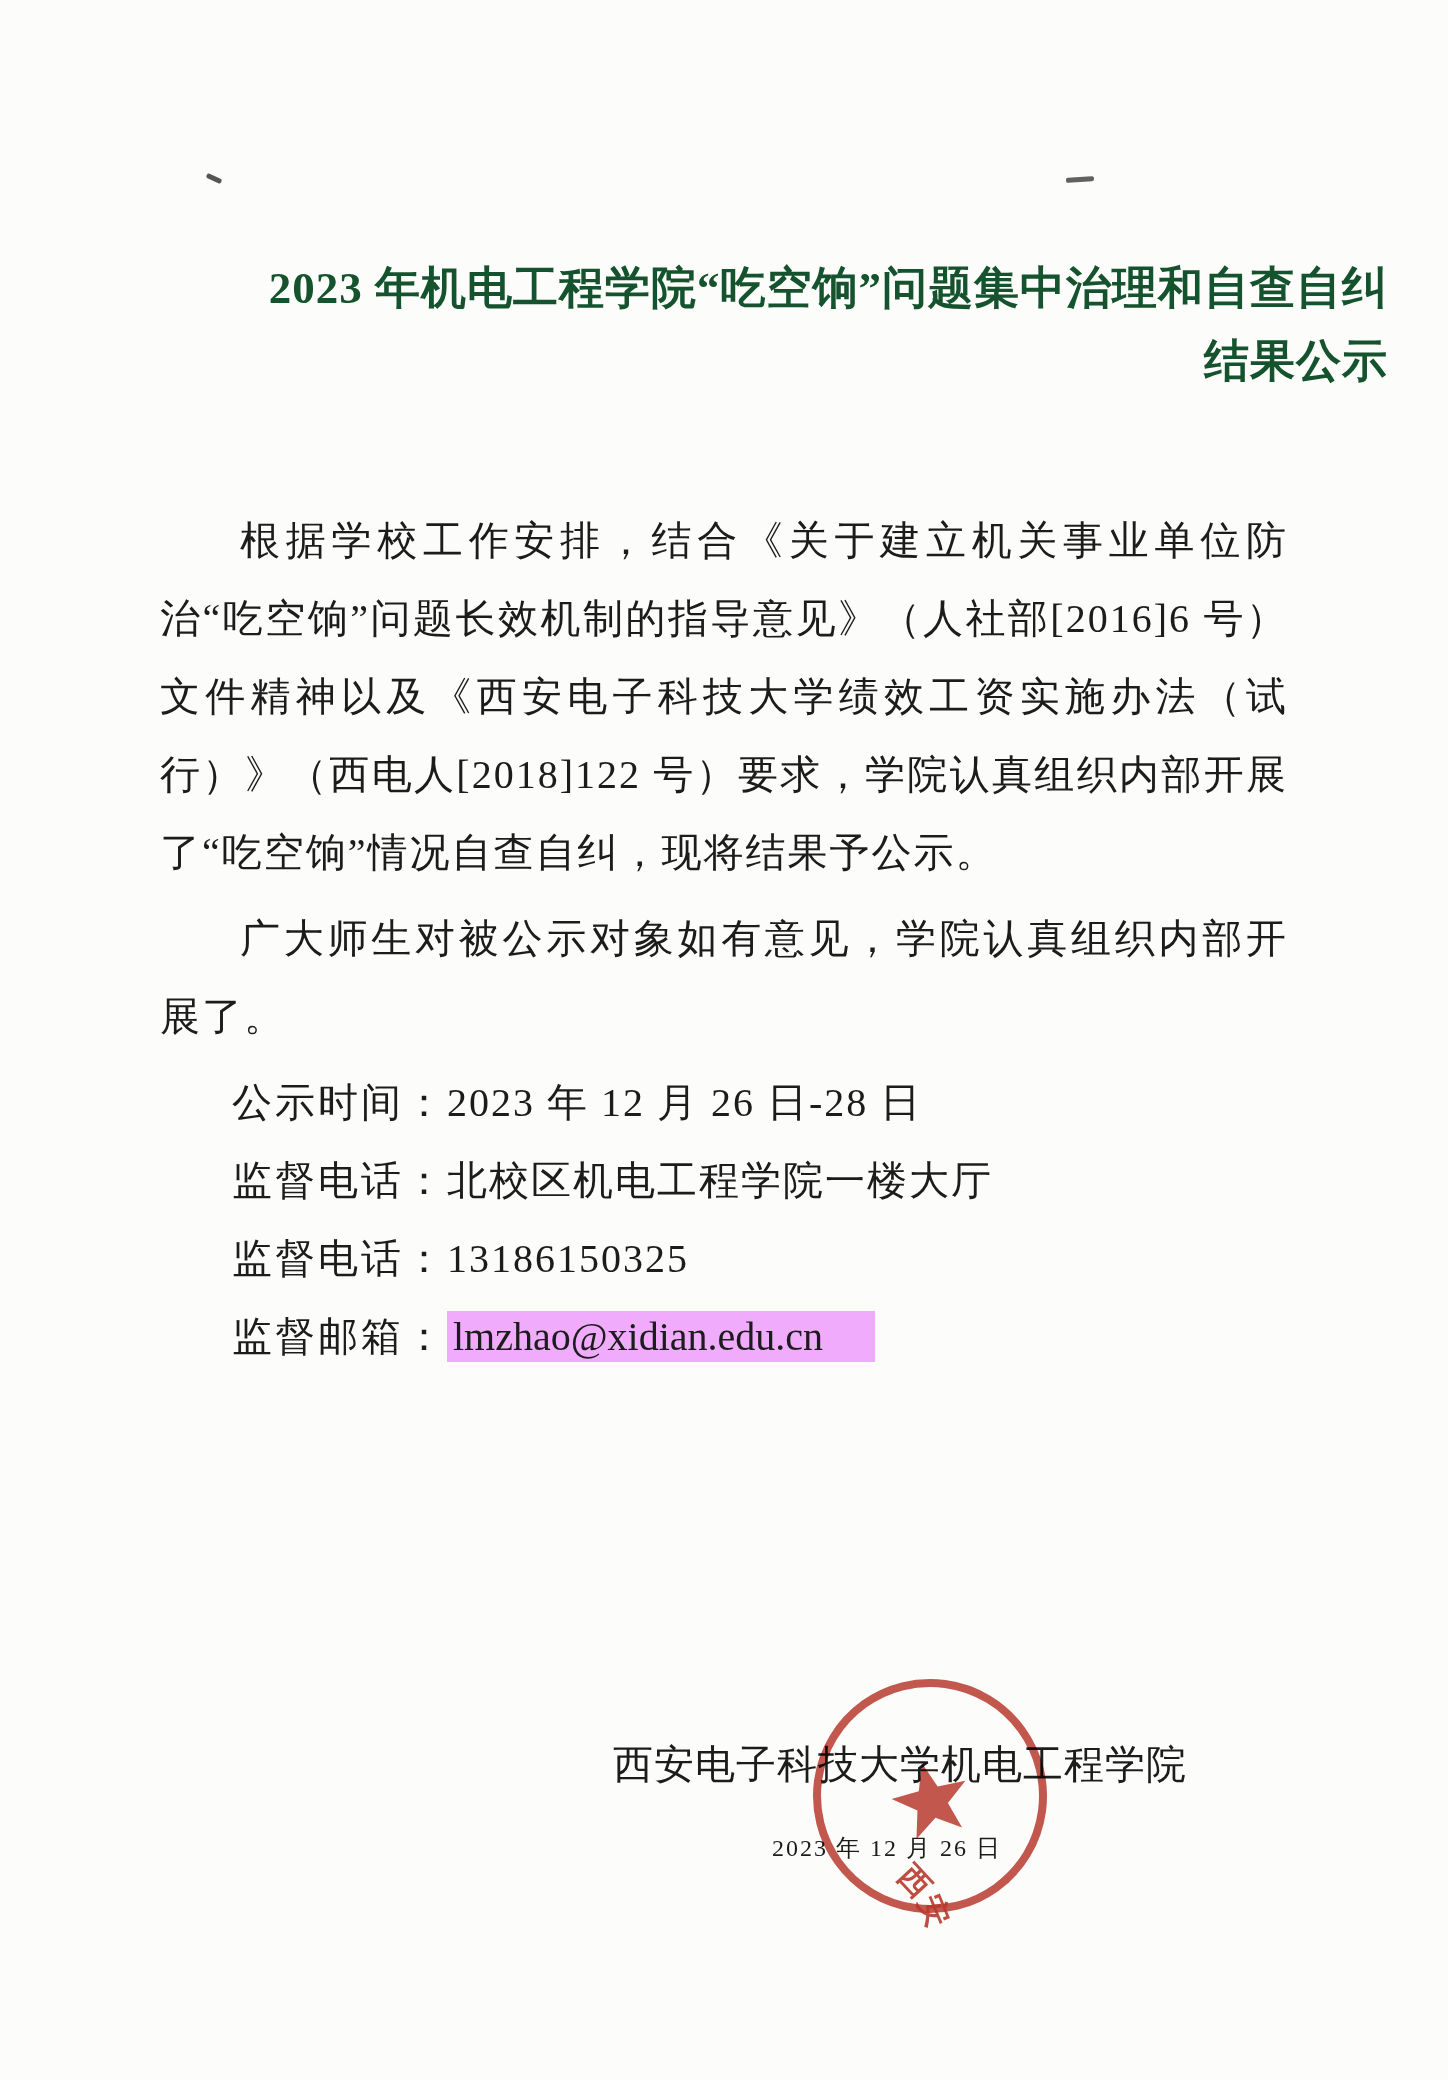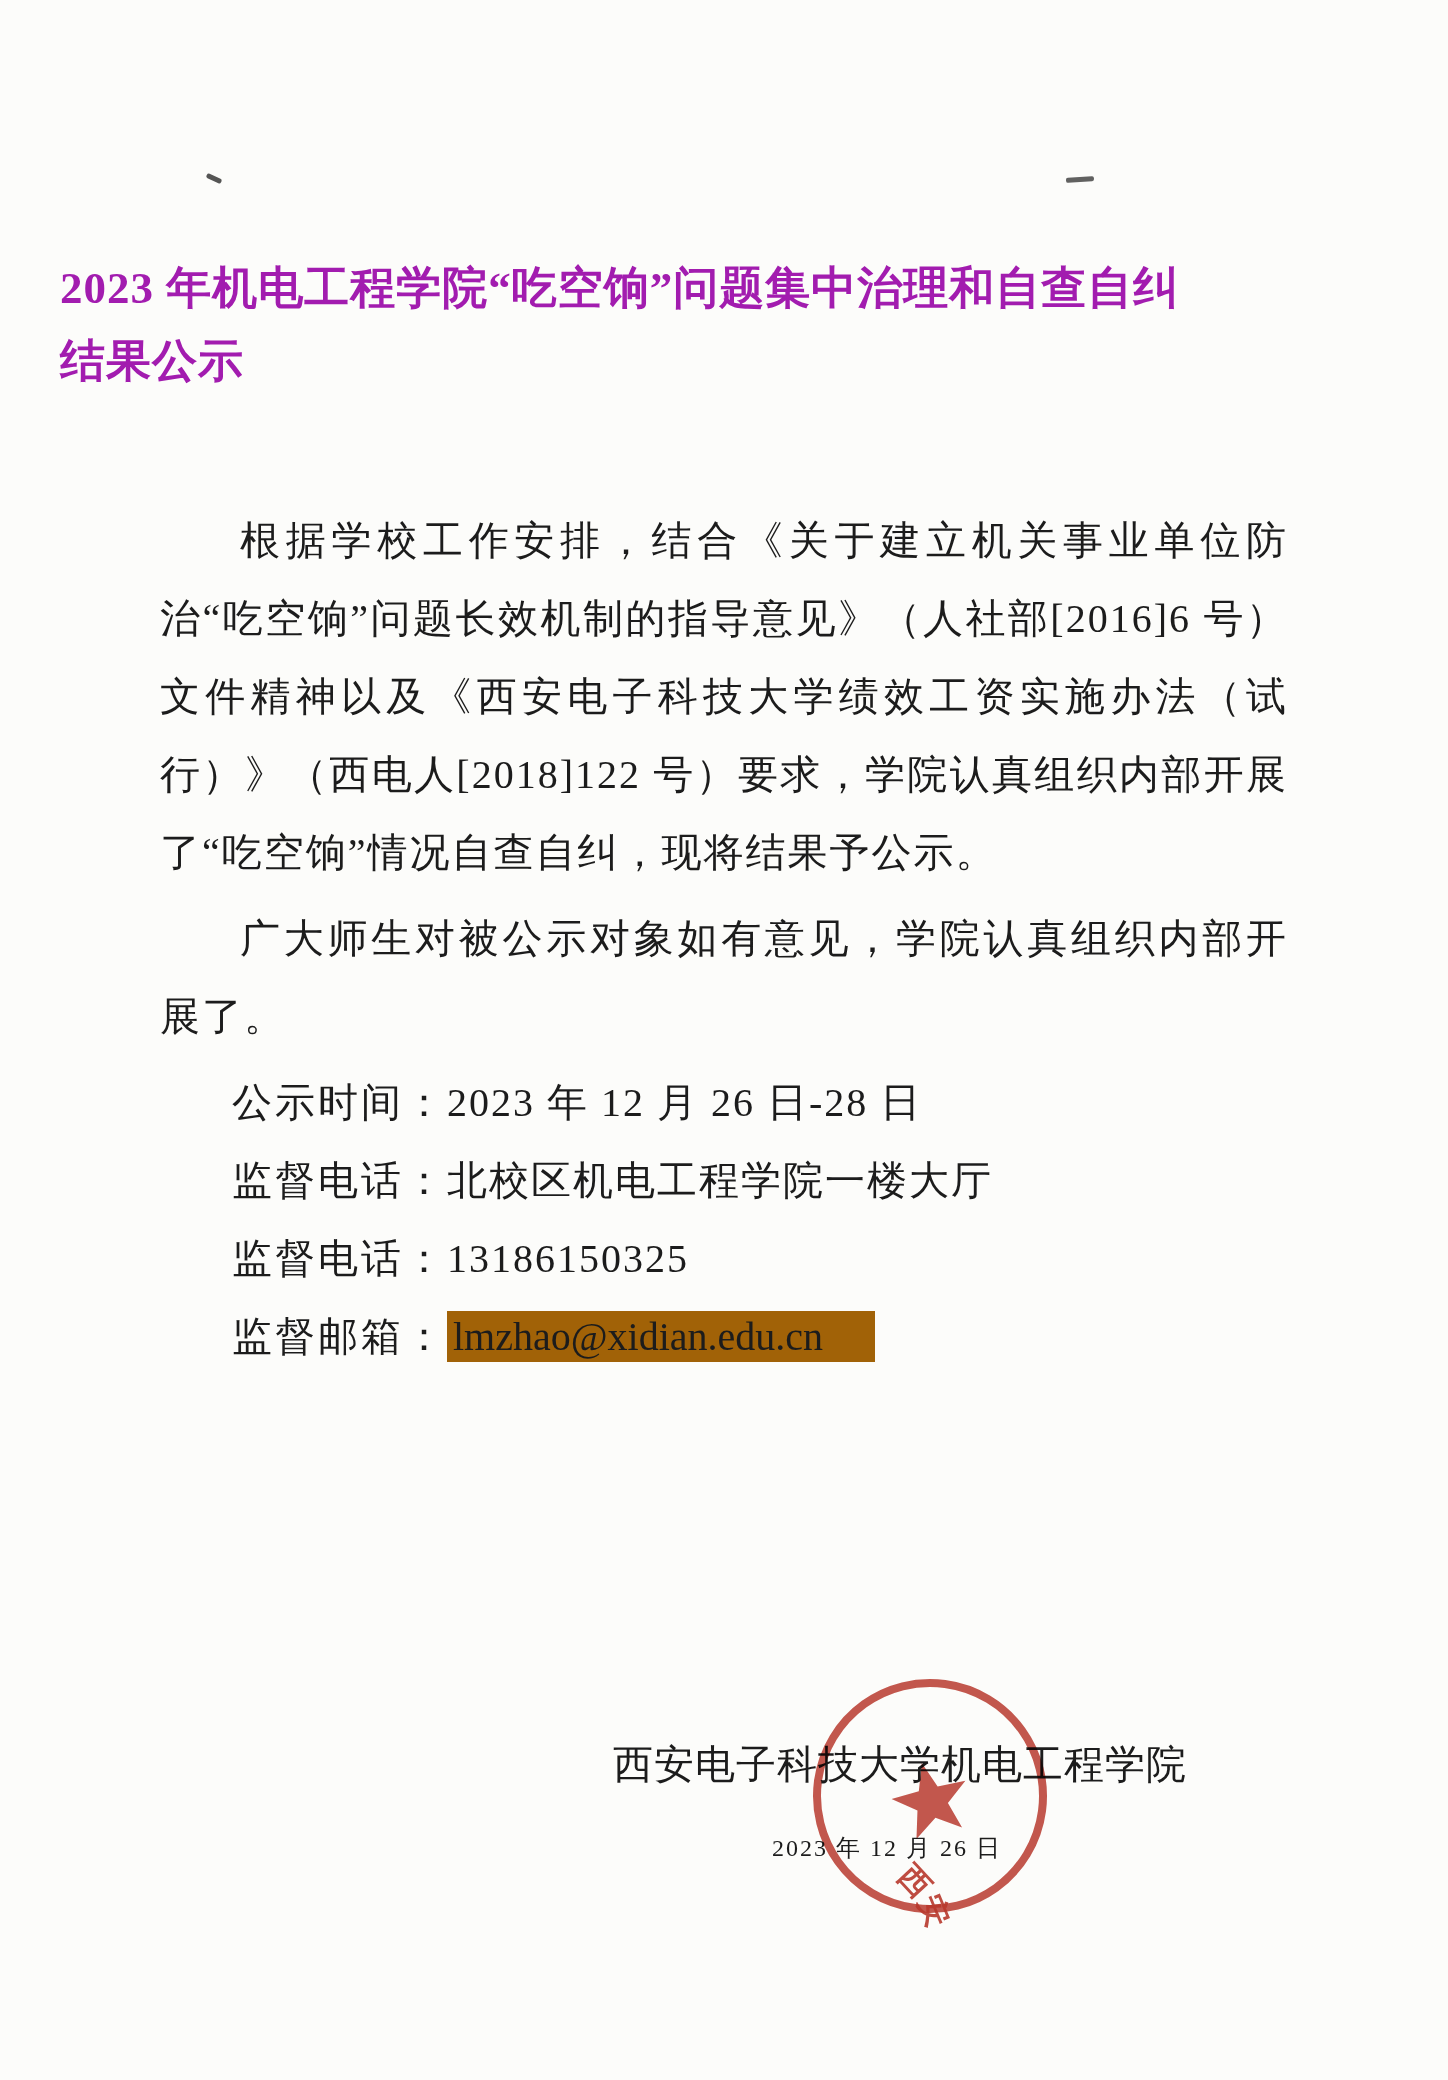--- a/index.html
+++ b/index.html
@@ -12,37 +12,37 @@
     color:#1c1c1c;
     overflow:hidden;
   }
   .artifact{position:absolute;border-radius:2px;opacity:.8;}
   .a1{left:206px;top:176px;width:16px;height:5px;background:#2a2a2a;transform:rotate(25deg);}
   .a2{left:1066px;top:177px;width:28px;height:5px;background:#3a3a3a;transform:rotate(-4deg);}
 
   .title{
     position:absolute;top:252px;left:60px;right:60px;
     margin:0;
-    text-align:left;
+    text-align:right;
     font-size:45px;font-weight:bold;
     line-height:73px;
     letter-spacing:1px;
-    color:#a21caf;
+    color:#14532d;
   }
   .tline{display:block;}
 
   .docbody{
     position:absolute;top:494px;left:152px;width:1144px;
     font-size:40px;line-height:78px;letter-spacing:2px;
   }
   .salutation{margin:0;}
   .para{margin:8px;text-indent:2em;text-align:justify;}
   .info-line{padding-left:2em;white-space:nowrap;}
   .info-label{letter-spacing:3px;}
-  .hl{background:#a16207;padding:3px 52px 3px 6px;letter-spacing:0;}
+  .hl{background:#f0abfc;padding:3px 52px 3px 6px;letter-spacing:0;}
 
   .signature{
     position:absolute;left:613px;top:1737px;
     font-size:40px;letter-spacing:1px;white-space:nowrap;
   }
   .dateline{
     position:absolute;left:772px;top:1832px;
     font-size:24px;letter-spacing:2px;white-space:nowrap;
   }
 

